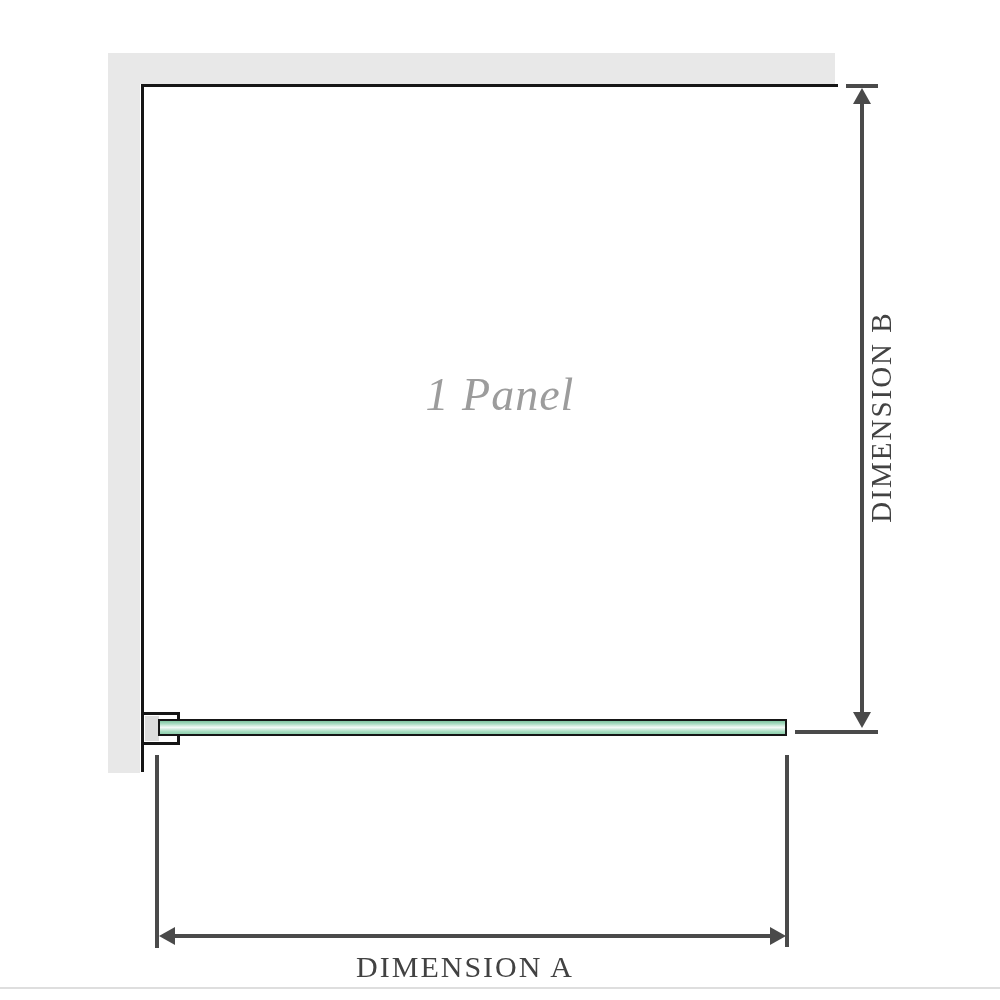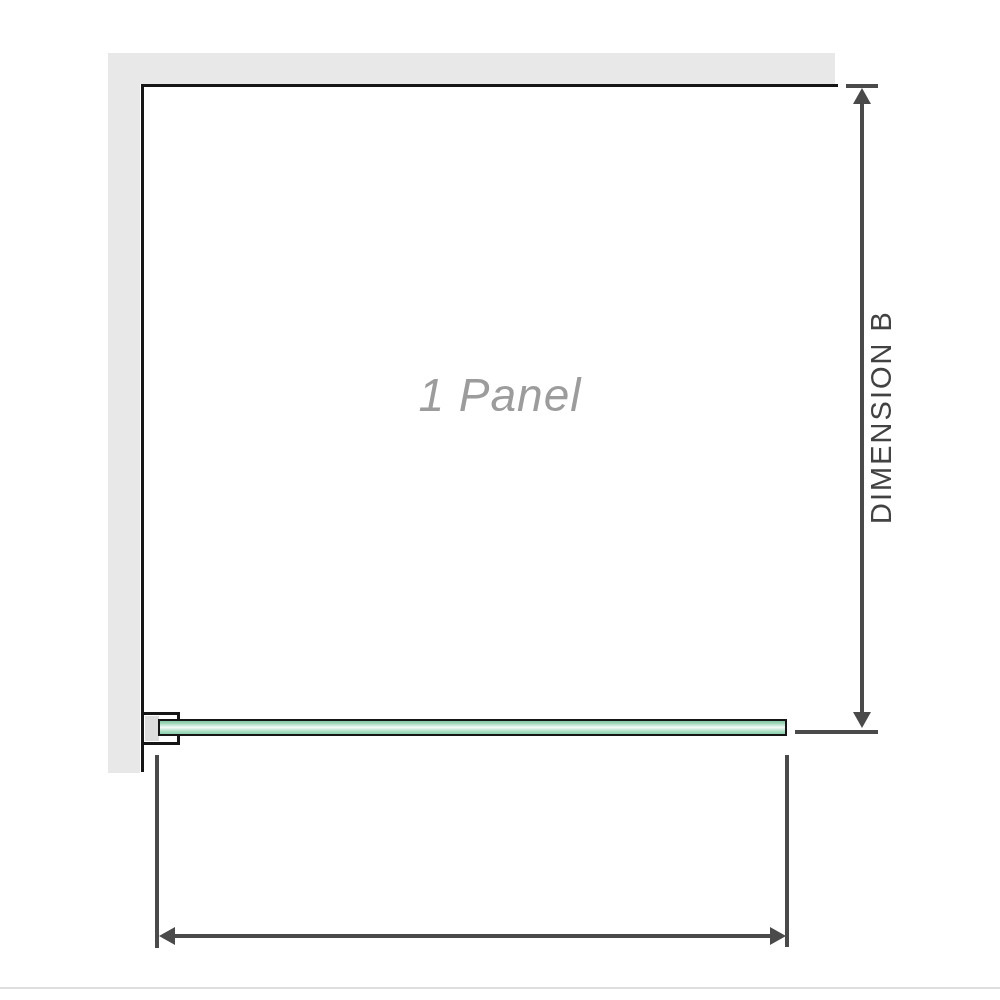--- a/index.html
+++ b/index.html
@@ -7,20 +7,21 @@
     padding: 0;
     background: #ffffff;
     font-family: "Liberation Sans", sans-serif;
   }
   .stage {
     position: relative;
     width: 1000px;
     height: 1000px;
     background: #ffffff;
     overflow: hidden;
+    font-family: Liberation Serif, serif;
   }
   .abs { position: absolute; }
 
   
   .wall-top  { left: 108px; top: 53px; width: 727px; height: 31px; background: #e8e8e8; }
   .wall-left { left: 108px; top: 53px; width: 32px;  height: 720px; background: #e8e8e8; }
 
   
   .outline-top  { left: 141px; top: 84px; width: 697px; height: 3px; background: #161616; }
   .outline-left { left: 141px; top: 84px; width: 3px;  height: 688px; background: #161616; }
@@ -130,16 +131,17 @@
   <div class="abs dim dimb-line"></div>
   <div class="abs tri dimb-arrow-up"></div>
   <div class="abs tri dimb-arrow-down"></div>
   <div class="abs dimb-label">DIMENSION B</div>
 
   <div class="abs dim dima-ext-left"></div>
   <div class="abs dim dima-ext-right"></div>
   <div class="abs dim dima-line"></div>
   <div class="abs tri dima-arrow-left"></div>
   <div class="abs tri dima-arrow-right"></div>
+  <div class="abs dima-label">DIMENSION A</div>
 
   <div class="abs bottom-divider"></div>
 
 </div>
 
 </body></html>

